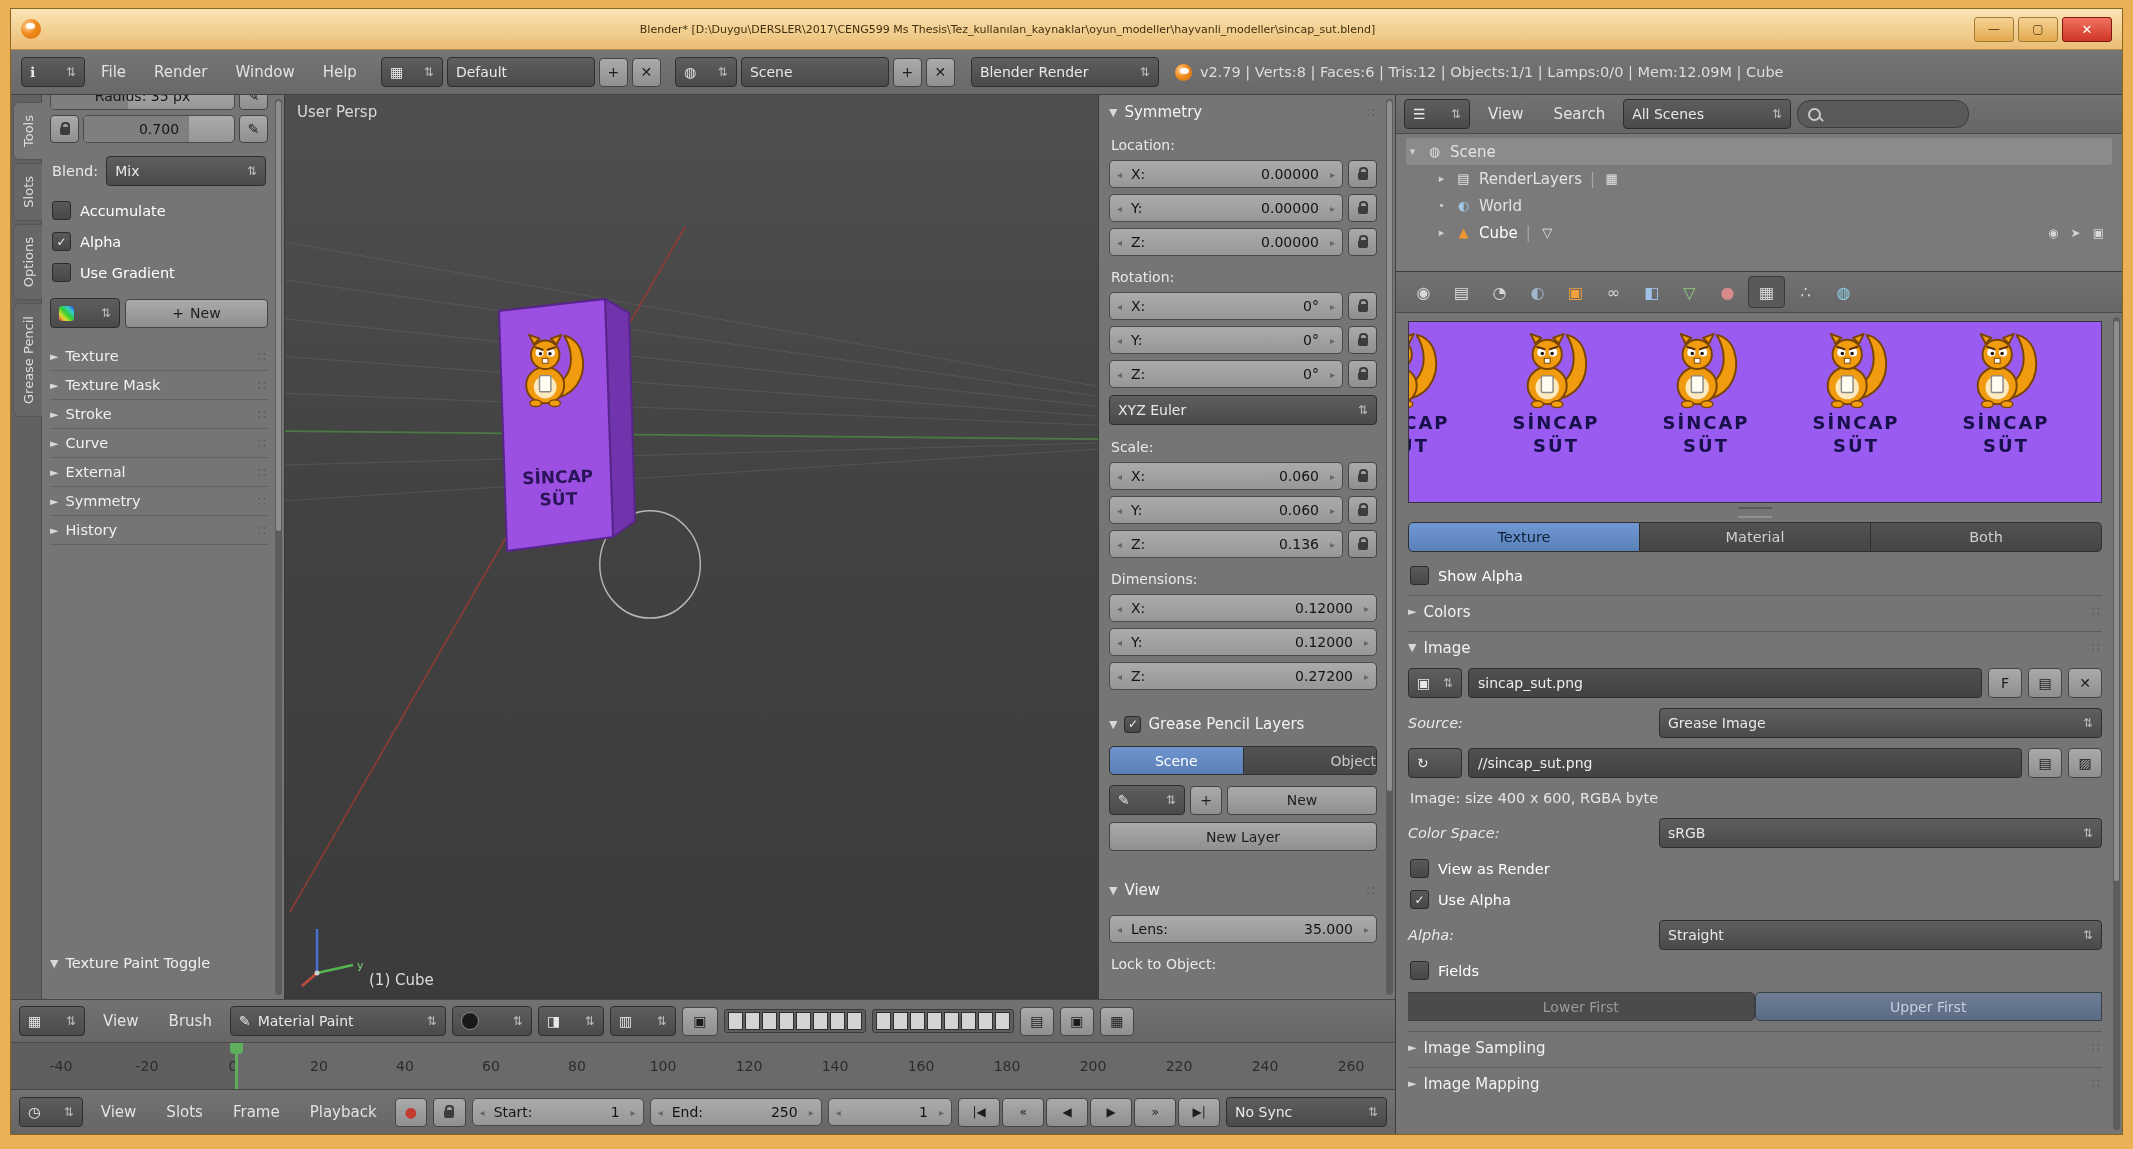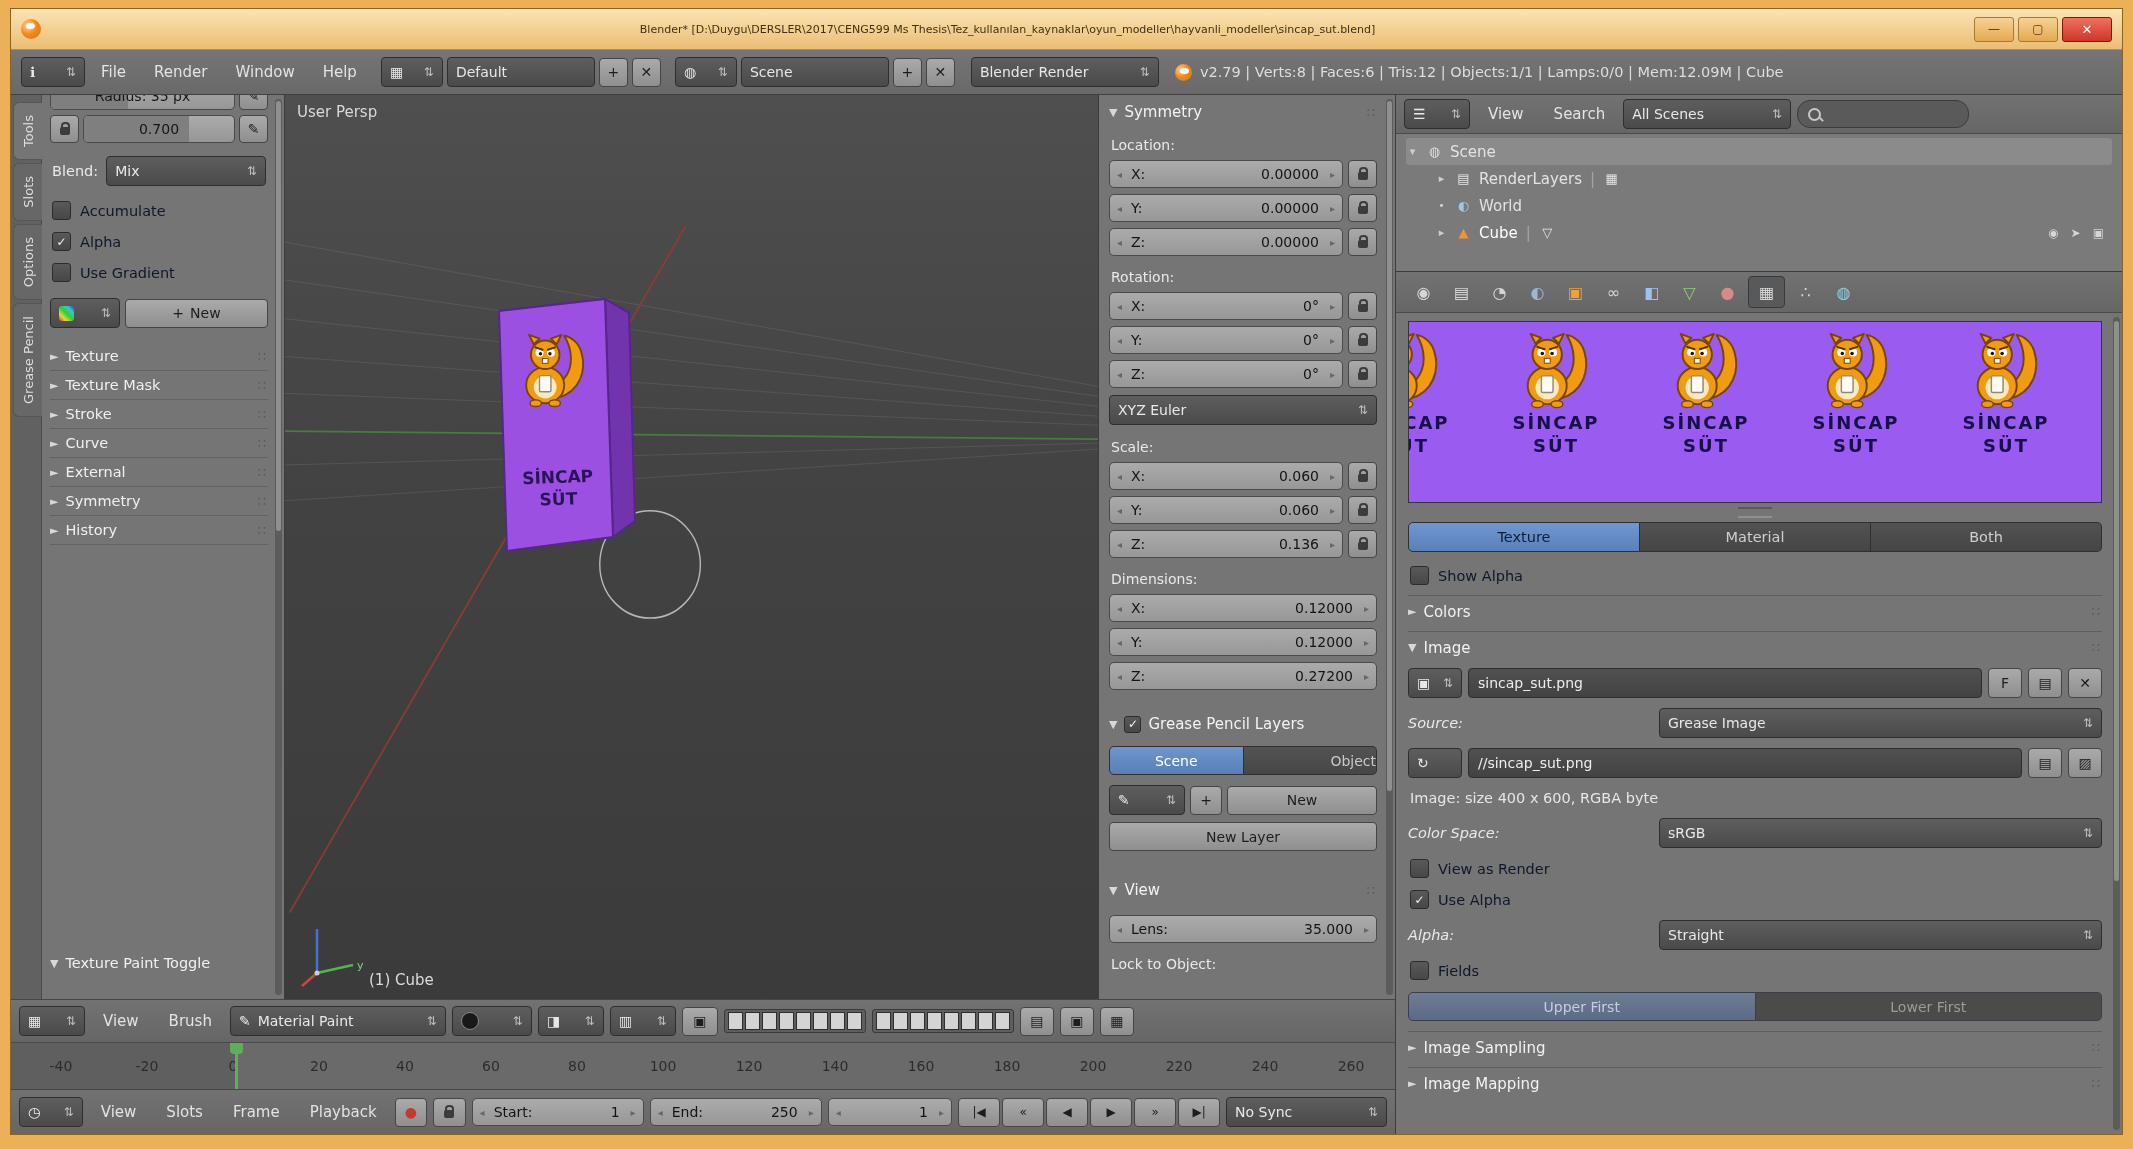--- a/index.html
+++ b/index.html
@@ -20,21 +20,21 @@
   .edd{height:28px;border:1px solid #2e2e2e;border-radius:4px;background:linear-gradient(#5e5e5e,#4a4a4a);display:flex;align-items:center;padding:0 8px;gap:7px;font-size:14px;color:#e8e8e8;}
   .ud{color:#c0c0c0;font-size:12px;line-height:1;margin-left:auto;}
   .btn{height:27px;border:1px solid #454545;border-radius:4px;background:linear-gradient(#aaaaaa,#8f8f8f);color:#1d1d1d;display:flex;align-items:center;justify-content:center;font-size:14px;}
   .mlabel{padding:0 12px;font-size:15px;color:#e3e3e3;}
   .numfield{height:26px;border:1px solid #4a4a4a;border-radius:5px;background:linear-gradient(#ababab,#979797);color:#141414;display:flex;align-items:center;font-size:14px;padding:0 4px;}
   .numfield .na{color:#2e2e2e;opacity:.5;font-size:10px;padding:0 3px;}
   .numfield .nl{margin-left:6px;}
   .numfield .nv{flex:1;text-align:right;margin-right:8px;}
   .cb{width:17px;height:17px;flex:none;border:1px solid #2c2c2c;border-radius:3px;background:linear-gradient(#595959,#474747);display:flex;align-items:center;justify-content:center;color:#f2f2f2;font-size:12px;}
   .cbrow{display:flex;align-items:center;gap:9px;margin:6px 2px;}
-  .cblabel{color:#0f172a;font-size:14.5px;}
+  .cblabel{color:#ffffff;font-size:14.5px;}
   .phead{display:flex;align-items:center;gap:7px;color:#f2f2f2;font-size:15px;margin:10px 0 6px;}
   .tri{font-size:11px;color:#d8d8d8;}
   .grip{margin-left:auto;color:#5a5a5a;font-size:13px;letter-spacing:2px;}
   .vscroll{position:absolute;right:2px;top:4px;bottom:4px;width:7px;border-radius:4px;background:#5c5c5c;}
   .vscroll .thumb{position:absolute;left:1px;right:1px;border-radius:3px;background:#8f8f8f;}
   .padlock{position:relative;width:10px;height:8px;background:#3c3c3c;border-radius:2px;margin-top:4px;}
   .padlock::before{content:"";position:absolute;left:1px;top:-5px;width:5px;height:5px;border:2px solid #3c3c3c;border-bottom:none;border-radius:4px 4px 0 0;}
 
   
   .infobar{height:44px;flex:none;background:linear-gradient(#757575,#696969);border-bottom:1px solid #414141;display:flex;align-items:center;padding:0 10px;gap:4px;}
@@ -940,25 +940,25 @@
             <div class="edd" style="flex:1">
                   <span>Straight</span>
                   <span class="ud">⇅</span>
                 </div>
           </div>
           <div class="cbrow">
             <div class="cb"></div>
             <span class="cblabel">Fields</span>
           </div>
           <div class="ufrow">
+            <div class="uf b">
+                  <span>Lower First</span>
+                </div>
             <div class="uf a">
                   <span>Upper First</span>
-                </div>
-            <div class="uf b">
-                  <span>Lower First</span>
                 </div>
           </div>
           <div class="cpanel2">
                 <span class="tri">►</span>
                 <span>Image Sampling</span>
                 <span class="grip">∷</span>
               </div>
           <div class="cpanel2">
                 <span class="tri">►</span>
                 <span>Image Mapping</span>

